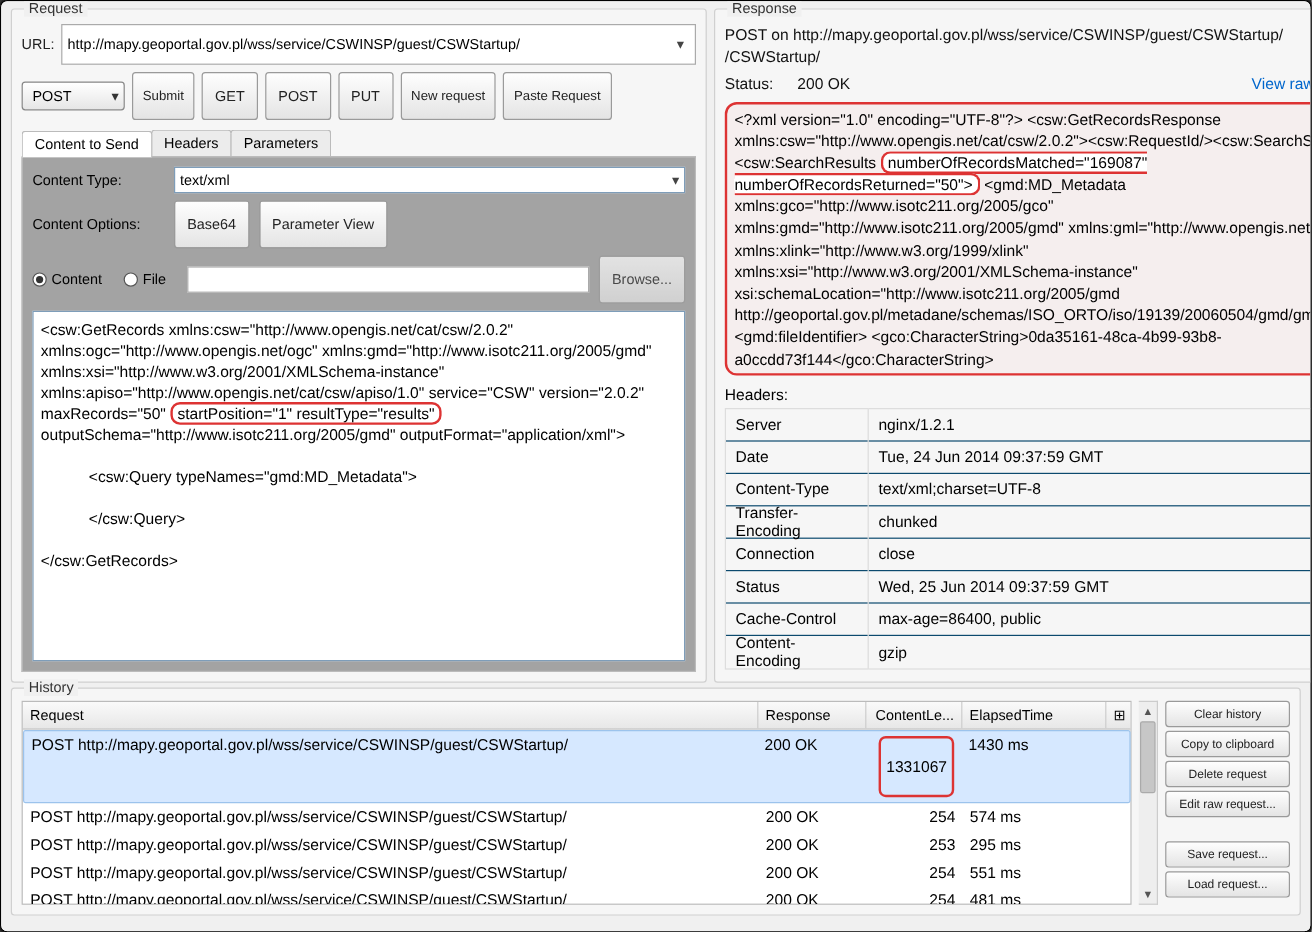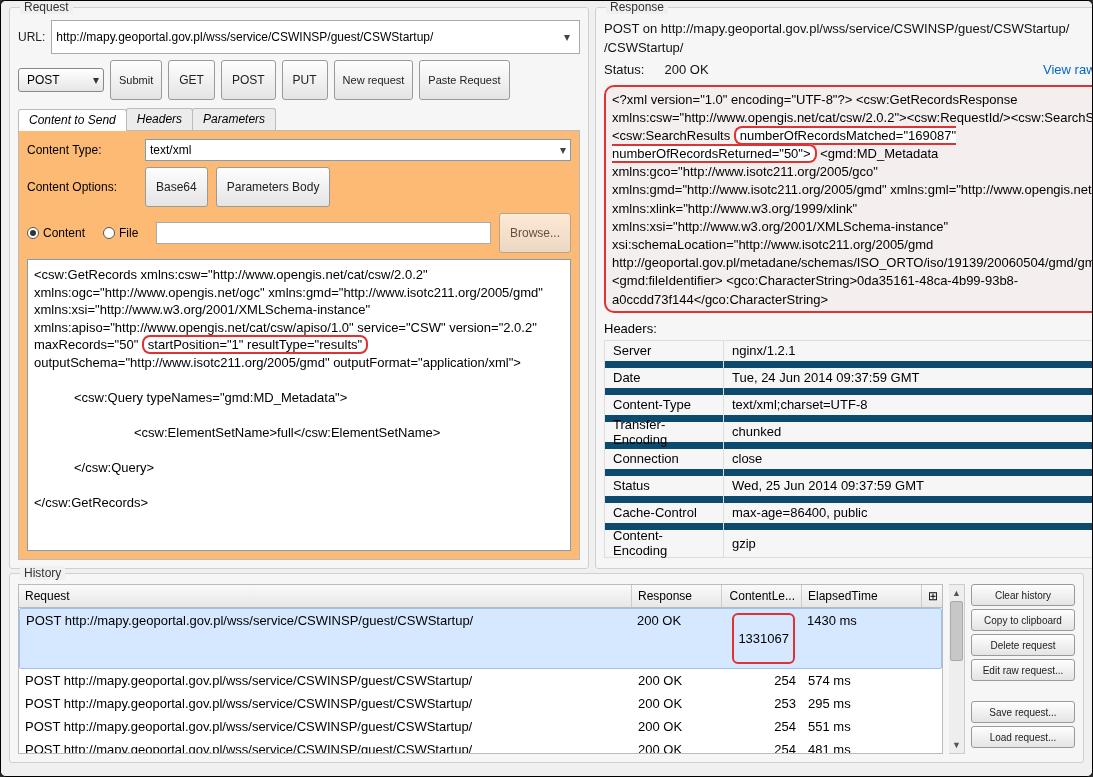--- a/index.html
+++ b/index.html
@@ -125,34 +125,34 @@
   .btn {
     height:40px; padding:0 10px;
     background:linear-gradient(to bottom,#fefefe,#e4e4e4);
     border:1px solid #9a9a9a; border-radius:3px;
     font-size:12px; color:#222;
     display:inline-flex; align-items:center; justify-content:center;
   }
   .btn.small { padding:0 8px; font-size:11px; }
 
   
-  .tabs { display:flex; border-bottom:1px solid #bbb; margin-top:2px;font-style:italic; }
+  .tabs { display:flex; border-bottom:1px solid #bbb; margin-top:2px; }
   .tab {
     padding:3px 10px 4px 10px;
     border:1px solid #bbb;
     border-bottom:none;
     background:#ececec;
     margin-right:-1px;
     font-size:12px;
     border-top-left-radius:3px;
     border-top-right-radius:3px;
   }
   .tab.active { background:#fff; position:relative; top:1px; }
 
-  .tabbody { background:#fdba74; border:1px solid #bbb; border-top:none; padding:8px; flex:1; display:flex; flex-direction:column; gap:6px; }
+  .tabbody { background:#a3a3a3; border:1px solid #bbb; border-top:none; padding:8px; flex:1; display:flex; flex-direction:column; gap:6px; }
 
   .row { display:flex; align-items:center; gap:8px; }
   .row > label { min-width:110px; }
   .text-input {
     flex:1; height:22px; border:1px solid #7e9db9;
     padding:0 4px; background:#fff;
     display:flex; align-items:center; justify-content:space-between;
   }
   .text-input .arrow { color:#444; }
 
@@ -211,21 +211,21 @@
     border:2px solid #d33;
     border-radius:8px;
     padding:0 4px;
     display:inline;
   }
 
   .headers-label { margin-top:6px; font-size:13px; }
   .hdr-table { margin-top:4px; font-size:13px; display:flex; gap:0; margin-right:16px;}
   .hdr-col-name { width:120px; border:1px solid #ddd; }
   .hdr-col-val { flex:1; border:1px solid #ddd; border-left:none; }
-  .hdr-cell { border-bottom:7px solid #0c4a6e; padding:4px 8px; height:27px; display:flex; align-items:center; }
+  .hdr-cell { border-bottom:1px solid #0c4a6e; padding:4px 8px; height:27px; display:flex; align-items:center; }
   .hdr-col-name .hdr-cell:last-child,
   .hdr-col-val .hdr-cell:last-child { border-bottom:none; }
 
   
   .history-pane { height: 190px; padding-bottom:4px; }
   .history-inner { padding: 10px 8px 4px 8px; display:flex; gap:6px; height:100%; }
   .history-table-wrap { flex:1; border:1px solid #bbb; background:#fff; display:flex; flex-direction:column; overflow:hidden; }
   .hist-head {
     display:flex; background:linear-gradient(to bottom,#fafafa,#e7e7e7);
     border-bottom:1px solid #bbb; font-size:12px;
@@ -297,39 +297,38 @@
             <div class="row">
               <label>Content Type:</label>
               <div class="text-input">
                 <span>text/xml</span>
                 <span class="arrow">▾</span>
               </div>
             </div>
             <div class="row">
               <label>Content Options:</label>
               <div class="btn">Base64</div>
-              <div class="btn">Parameters Body</div>
+              <div class="btn">Parameter View</div>
             </div>
             <div class="row file-row">
               <span class="radio checked">
                 <span class="dot"></span>
                   <span>Content</span>
               </span>
               <span class="radio">
                 <span class="dot"></span>
                   <span>File</span>
               </span>
               <div class="file-field"></div>
               <div class="btn browse">Browse...</div>
             </div>
 
             <div class="content-area"><span>&lt;csw:GetRecords xmlns:csw="http://www.opengis.net/cat/csw/2.0.2" xmlns:ogc="http://www.opengis.net/ogc" xmlns:gmd="http://www.isotc211.org/2005/gmd" xmlns:xsi="http://www.w3.org/2001/XMLSchema-instance" xmlns:apiso="http://www.opengis.net/cat/csw/apiso/1.0" service="CSW" version="2.0.2" maxRecords="50" </span><span class="highlight-red">startPosition="1" resultType="results"</span><span> outputSchema="http://www.isotc211.org/2005/gmd" outputFormat="application/xml"&gt;</span>
 
 <span class="indent1">&lt;csw:Query typeNames="gmd:MD_Metadata"&gt;</span>
-<span class="indent2">&lt;csw:ElementSetName&gt;full&lt;/csw:ElementSetName&gt;</span>
 <span class="indent1">&lt;/csw:Query&gt;</span>
 <span>&lt;/csw:GetRecords&gt;</span></div>
           </div>
         </div>
       </div>
 
       <div class="pane response-pane">
         <div class="pane-title">Response</div>
         <div class="pane-inner">
           <div class="resp-meta">

